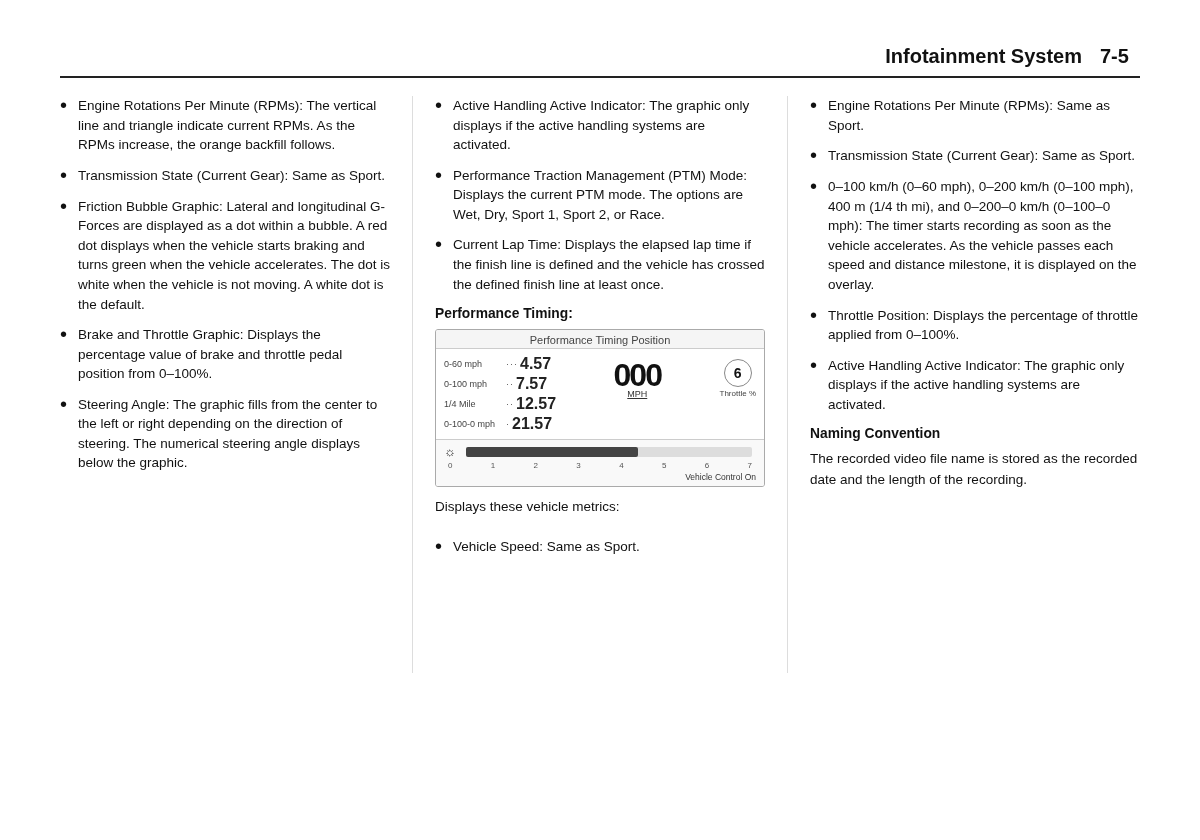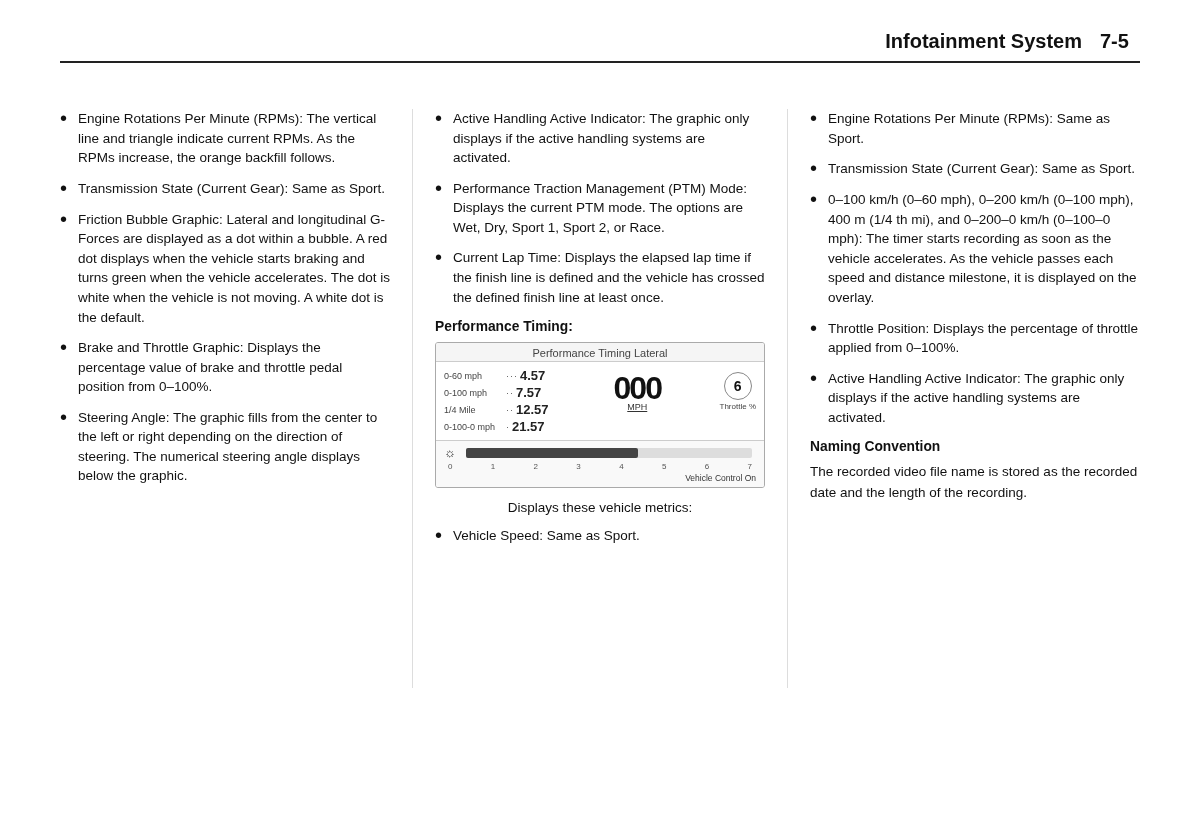--- a/index.html
+++ b/index.html
@@ -8,24 +8,23 @@
       font-family: Arial, Helvetica, sans-serif;
       font-size: 13.5px;
       color: #111;
       width: 1200px;
       height: 840px;
       overflow: hidden;
     }
     .page {
       width: 1200px;
       height: 690px;
-      padding: 2px 60px;
+      padding: 17px 60px;
       display: flex;
       flex-direction: column;
-      gap: 28px;
     }
     
     .header {
       display: flex;
       justify-content: flex-end;
       align-items: flex-end;
       padding-top: 28px;
       padding-bottom: 8px;
       border-bottom: 2px solid #222;
       margin-bottom: 18px;
@@ -126,21 +125,21 @@
       color: #444;
       font-size: 9px;
     }
     .timing-dots {
       letter-spacing: 1px;
       font-size: 9px;
       margin: 0 2px;
       color: #555;
     }
     .timing-value {
-      font-size: 13px;
+      font-size: 16px;
       font-weight: bold;
     }
     .timing-center {
       display: flex;
       flex-direction: column;
       align-items: center;
       justify-content: flex-start;
       flex: 1;
       padding: 0 4px;
     }
@@ -295,21 +294,21 @@
           </li>
           <li>
             <span class="bullet">•</span>
             <span class="text">Current Lap Time: Displays the elapsed lap time if the finish line is defined and the vehicle has crossed the defined finish line at least once.</span>
           </li>
         </ul>
 
       <div class="section-heading">Performance Timing:</div>
 
       <div class="timing-box">
-        <div class="timing-box-title">Performance Timing Lateral</div>
+        <div class="timing-box-title">Performance Timing Position</div>
         <div class="timing-box-inner">
           <div class="timing-left" id="timing-rows-container">
               <div class="timing-row">
                 <span class="timing-label">0-60 mph</span>
                 <span class="timing-dots">···</span>
                 <span class="timing-value">4.57</span>
               </div>
               <div class="timing-row">
                 <span class="timing-label">0-100 mph</span>
                 <span class="timing-dots">··</span>
@@ -349,21 +348,21 @@
               <span>3</span>
               <span>4</span>
               <span>5</span>
               <span>6</span>
               <span>7</span>
             </div>
           <div class="timing-launch">Vehicle Control On</div>
         </div>
       </div>
 
-      <div style="margin-bottom:8px; line-height:1.45;text-align:center;">Displays these vehicle metrics:</div>
+      <div style="margin-bottom:20px; line-height:1.45;">Displays these vehicle metrics:</div>
       <ul class="bullet-list" id="col2-after">
           <li>
             <span class="bullet">•</span>
             <span class="text">Vehicle Speed: Same as Sport.</span>
           </li>
         </ul>
     </div>
 
     <div class="col-divider"></div>
 

